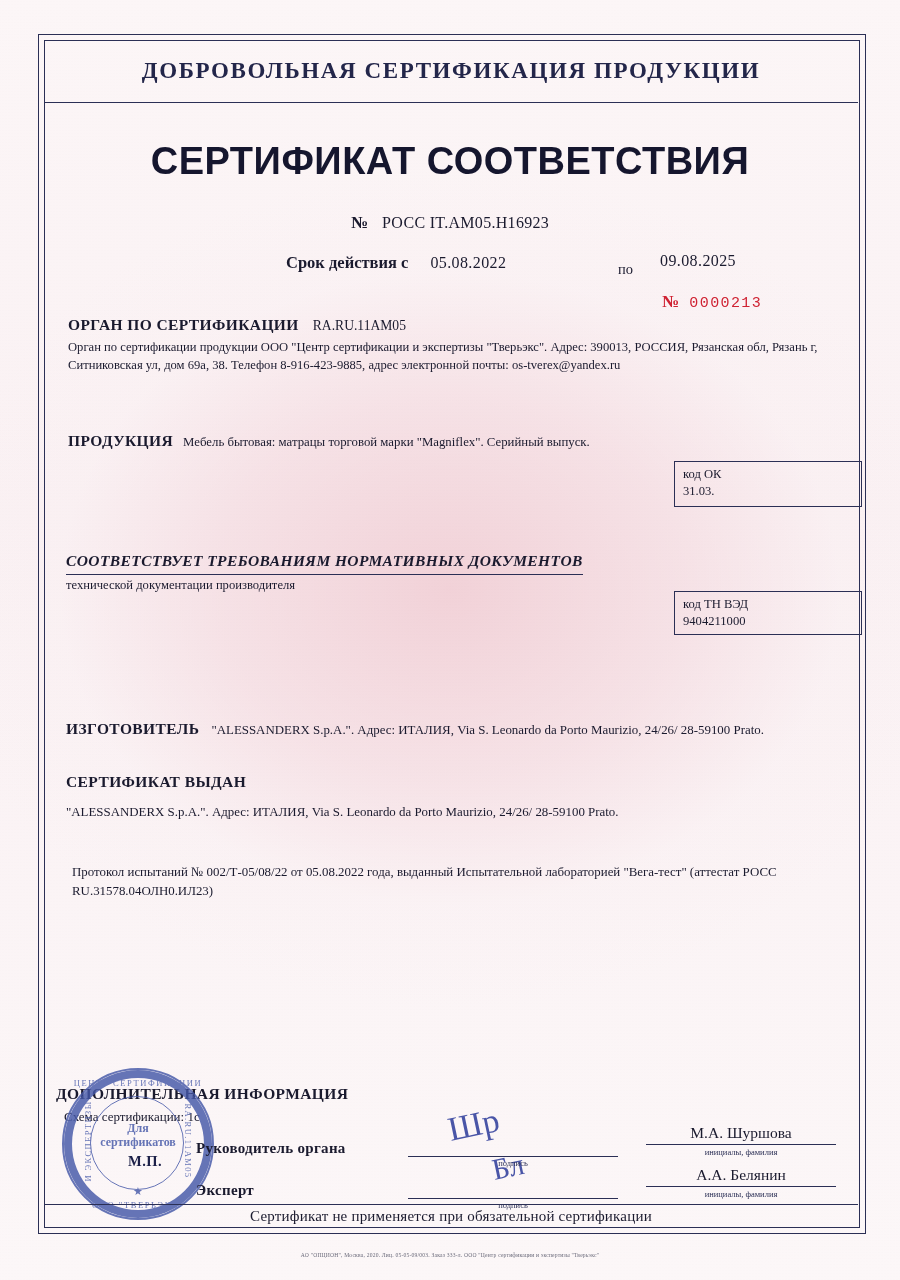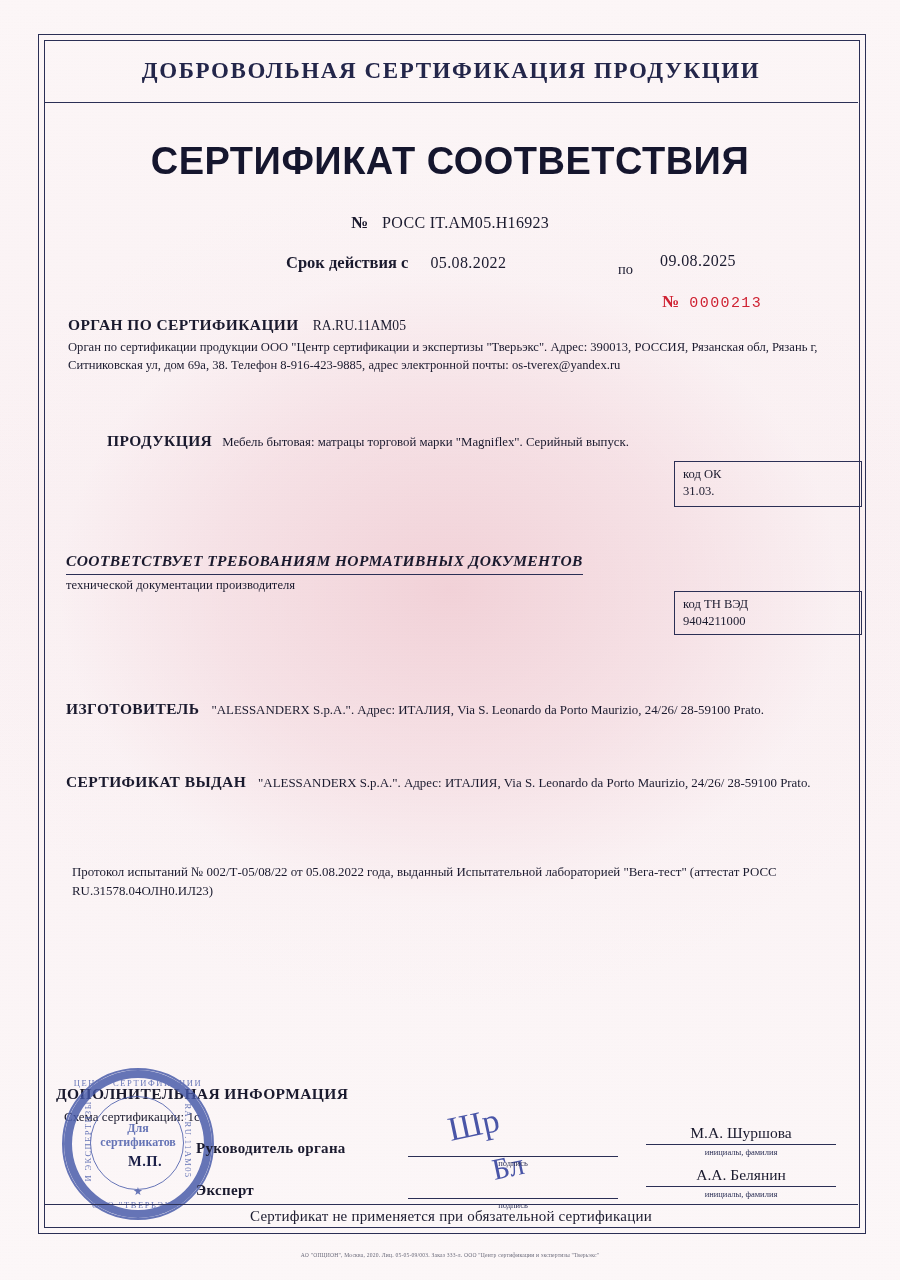--- a/index.html
+++ b/index.html
@@ -142,44 +142,44 @@
   .body-txt {
     font-size: 12.6px;
     line-height: 1.42;
   }
 
   .s-organ { position: absolute; left: 68px; top: 316px; width: 780px; }
   .s-organ .row1 { display: flex; align-items: baseline; gap: 14px; }
   .s-organ .addr { margin-top: 4px; width: 760px; }
 
   .s-prod { position: absolute; left: 68px; top: 432px; width: 600px; }
-  .s-prod .row1 { display: flex; align-items: baseline; gap: 10px; justify-content: center; }
+  .s-prod .row1 { display: flex; align-items: baseline; gap: 10px; }
   .s-prod .row1 .txt { font-size: 12.8px; line-height: 1.4; }
 
   .box {
     position: absolute;
     border: 1px solid #2b2f55;
     padding: 4px 8px 6px 8px;
     font-size: 12.6px;
     line-height: 1.35;
   }
   .box-ok { left: 674px; top: 461px; width: 170px; height: 34px; }
   .box-tnved { left: 674px; top: 591px; width: 170px; height: 32px; }
   .box .bl { display: block; }
 
   .s-conf { position: absolute; left: 66px; top: 552px; width: 620px; }
   .s-conf .h { border-bottom: 1px solid #2b2f55; padding-bottom: 4px; display: inline-block; font-style: italic; }
   .s-conf .sub { margin-top: 3px; font-size: 12.6px; }
 
-  .s-maker { position: absolute; left: 66px; top: 700px; width: 790px; }
+  .s-maker { position: absolute; left: 66px; top: 720px; width: 790px; }
   .s-maker .row1 { display: flex; align-items: baseline; gap: 12px; }
   .s-maker .txt { font-size: 12.9px; line-height: 1.45; }
 
   .s-issued { position: absolute; left: 66px; top: 773px; width: 790px; }
-  .s-issued .row1 { display: flex; align-items: baseline; gap: 12px; }
+  .s-issued .row1 { display: flex; align-items: baseline; gap: 12px; flex-direction: column; }
   .s-issued .txt { font-size: 12.9px; line-height: 1.45; }
 
   .s-basis { position: absolute; left: 66px; top: 855px; width: 790px; }
   .s-basis .body { margin-top: 8px; margin-left: 6px; font-size: 12.9px; line-height: 1.5; }
 
   .s-extra { position: absolute; left: 56px; top: 1085px; width: 790px; }
   .s-extra .h { font-size: 15.5px; font-weight: bold; letter-spacing: 0.4px; }
   .s-extra .sub { margin-top: 6px; margin-left: 8px; font-size: 13px; }
 
   .stamp {

